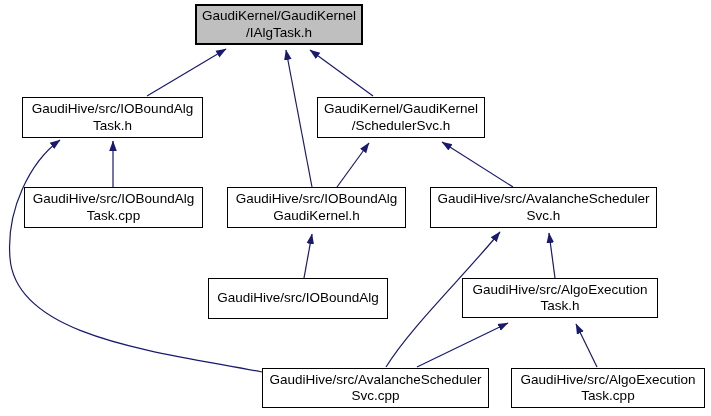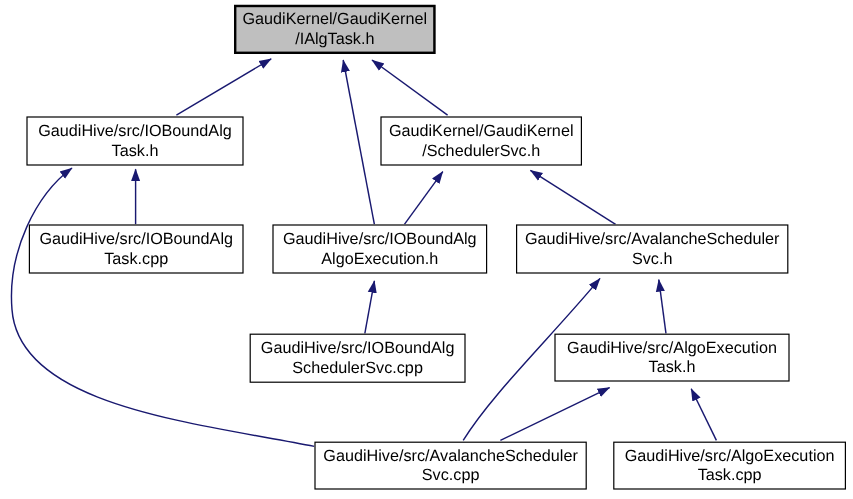--- a/index.html
+++ b/index.html
@@ -91,31 +91,30 @@
     <span>/SchedulerSvc.h</span>
   </div>
 
   <div class="node" style="left:24px; top:187px; width:179px; height:41px;">
     <span>GaudiHive/src/IOBoundAlg</span>
     <span>Task.cpp</span>
   </div>
 
   <div class="node" style="left:227px; top:187px; width:179px; height:41px;">
     <span>GaudiHive/src/IOBoundAlg</span>
-    <span>AlgoExecution.h</span>
+    <span>GaudiKernel.h</span>
   </div>
 
   <div class="node" style="left:430px; top:187px; width:227px; height:41px;">
     <span>GaudiHive/src/AvalancheScheduler</span>
     <span>Svc.h</span>
   </div>
 
   <div class="node" style="left:208px; top:278px; width:180px; height:41px;">
     <span>GaudiHive/src/IOBoundAlg</span>
-    <span>SchedulerSvc.cpp</span>
   </div>
 
   <div class="node" style="left:462px; top:278px; width:196px; height:40px;">
     <span>GaudiHive/src/AlgoExecution</span>
     <span>Task.h</span>
   </div>
 
   <div class="node" style="left:262px; top:368px; width:227px; height:40px;">
     <span>GaudiHive/src/AvalancheScheduler</span>
     <span>Svc.cpp</span>

